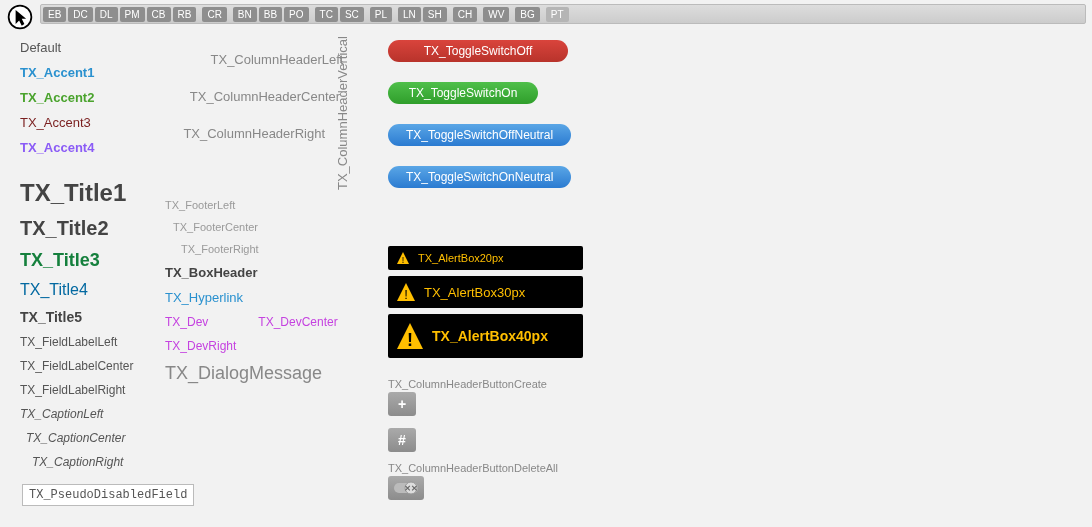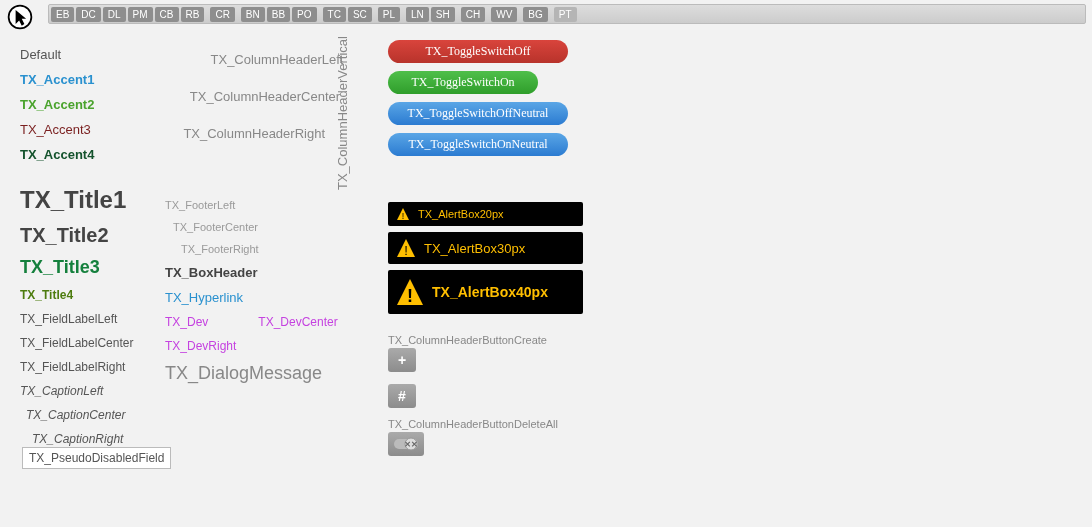--- a/index.html
+++ b/index.html
@@ -14,21 +14,21 @@
     color: #555;
   }
   .cursor-icon {
     position: absolute;
     top: 3px; left: 6px;
     width: 28px; height: 28px;
     z-index: 50;
   }
   .tabbar {
     position: absolute;
-    top: 4px; left: 48px; right: 6px;
+    top: 4px; left: 40px; right: 6px;
     height: 20px;
     display: flex;
     gap: 0;
     align-items: center;
     background: linear-gradient(#ddd,#ccc);
     padding: 0 2px;
     border: 1px solid #bbb;
     border-radius: 2px;
   }
   .tab {
@@ -37,36 +37,36 @@
     font-size: 10px;
     padding: 2px 5px;
     border-radius: 2px;
     cursor: pointer;
   }
   .tab.light { background:#b5b5b5; }
   .tab-group { display:flex; gap:2px; }
   .tab-sep { width:6px; }
 
   
-  .col1 { position:absolute; top:47px; left:20px; width:145px; }
+  .col1 { position:absolute; top:40px; left:20px; width:145px; }
   .col2 { position:absolute; top:40px; left:165px; width:200px; }
   .col3 { position:absolute; top:40px; left:335px; width:30px; height:160px; }
   .col4 { position:absolute; top:40px; left:388px; width:230px; }
 
   .row { margin-bottom: 10px; }
 
   .tx-default { color:#555; font-size:13px; }
   .tx-accent1 { color:#2a91cf; font-weight:bold; font-size:13px;}
   .tx-accent2 { color:#4aa32d; font-weight:bold; font-size:13px;}
   .tx-accent3 { color:#7a1f1f; font-weight:normal; font-size:13px;}
-  .tx-accent4 { color:#14532d; font-weight:bold; font-size:13px;}
+  .tx-accent4 { color:#8b5cf6; font-weight:bold; font-size:13px;}
   .tx-title1 { color:#444; font-weight:bold; font-size:24px; }
   .tx-title2 { color:#444; font-weight:bold; font-size:20px; }
   .tx-title3 { color:#15803d; font-weight:bold; font-size:18px; }
-  .tx-title4 { color:#4d7c0f; font-weight:bold; font-size:12px; }
+  .tx-title4 { color:#0369a1; font-weight:normal; font-size:16px; }
   .tx-title5 { color:#444; font-weight:bold; font-size:14px; }
   .tx-fieldlabel { color:#555; font-size:12px; }
   .tx-caption { color:#555; font-style:italic; font-size:12px; }
 
   .tx-colheader-l { color:#888; font-size:13px; text-align:center; }
   .tx-colheader-c { color:#888; font-size:13px; text-align:center; }
   .tx-colheader-r { color:#888; font-size:13px; text-align:right; }
 
   .tx-footer { color:#9a9a9a; font-size:11px; }
   .tx-hyperlink { color:#2a91cf; font-size:13px; }
@@ -82,22 +82,21 @@
   }
 
   .pill {
     display:inline-block;
     min-width:180px;
     text-align:center;
     color:#fff;
     font-size:12px;
     padding:4px 18px;
     border-radius:12px;
-    margin-bottom:8px;
-    font-family:Liberation Serif, serif;
+    margin-bottom:20px;
   }
   .pill-red { background: linear-gradient(#d9443c,#b8332b); }
   .pill-green { background: linear-gradient(#4fbf4a,#2f9e2b); }
   .pill-blue { background: linear-gradient(#5aa6e6,#2b7bd1); }
 
   .alert {
     background:#000;
     color:#ffbf00;
     display:flex;
     align-items:center;
@@ -113,26 +112,27 @@
     display:inline-flex; align-items:center; justify-content:center;
     width:28px; height:24px;
     background: linear-gradient(#aaa,#8c8c8c);
     border-radius:3px;
     color:#fff; font-weight:bold; font-size:14px;
     margin-top:2px;
   }
   .lbl { color:#888; font-size:11px; }
 
   .pseudo-disabled {
-    position:absolute; left:22px; top:447px;
+    position:absolute; left:22px; top:484px;
     border:1px solid #bbb;
     background:#fff;
     color:#555;
     padding:3px 6px;
     font-size:12px;
+    font-family:Liberation Mono, monospace;
   }
 </style>
 </head>
 <body>
 
 <svg class="cursor-icon" viewBox="0 0 32 32">
   <circle cx="16" cy="16" r="13" fill="#fff" stroke="#000" stroke-width="2"></circle>
   <path d="M11 8 L11 24 L15 20 L18 26 L21 24 L18 18 L23 18 Z" fill="#000"></path>
 </svg>
 
@@ -179,20 +179,21 @@
   <div class="row tx-default">Default</div>
   <div class="row tx-accent1">TX_Accent1</div>
   <div class="row tx-accent2">TX_Accent2</div>
   <div class="row tx-accent3">TX_Accent3</div>
   <div class="row tx-accent4">TX_Accent4</div>
   <div style="height:14px"></div>
   <div class="row tx-title1">TX_Title1</div>
   <div class="row tx-title2">TX_Title2</div>
   <div class="row tx-title3">TX_Title3</div>
   <div class="row tx-title4">TX_Title4</div>
+  <div class="row tx-title5">TX_Title5</div>
   <div class="row tx-fieldlabel">TX_FieldLabelLeft</div>
   <div class="row tx-fieldlabel">TX_FieldLabelCenter</div>
   <div class="row tx-fieldlabel">TX_FieldLabelRight</div>
   <div class="row tx-caption">TX_CaptionLeft</div>
   <div class="row tx-caption" style="padding-left:6px">TX_CaptionCenter</div>
   <div class="row tx-caption" style="padding-left:12px">TX_CaptionRight</div>
 </div>
 
 <div class="pseudo-disabled">TX_PseudoDisabledField</div>
 

